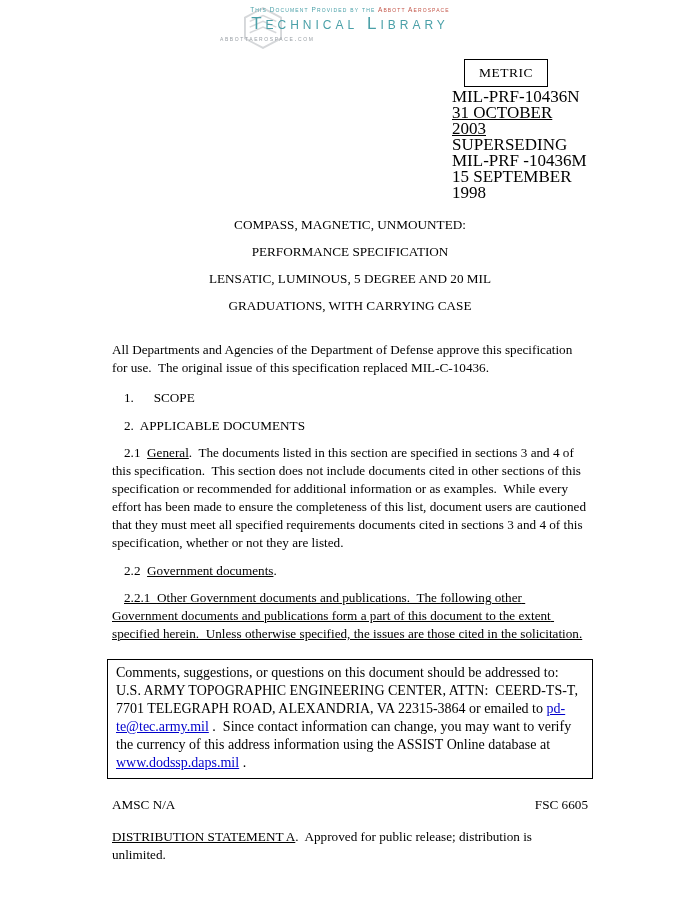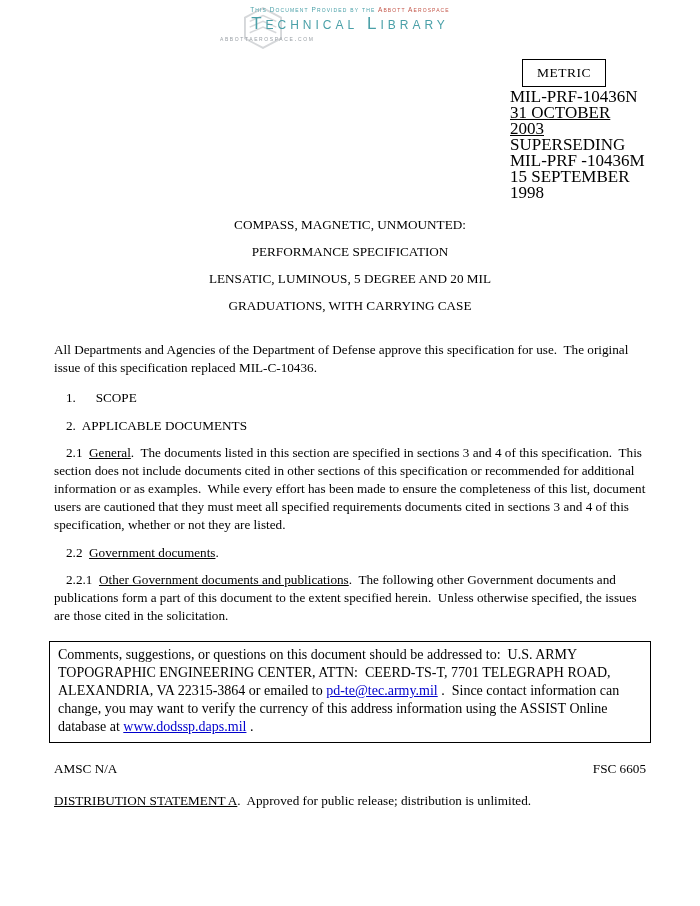--- a/index.html
+++ b/index.html
@@ -1,18 +1,18 @@
 <!DOCTYPE html>
 <html style="--banner-teal: #4aa0a8; --banner-red: #c4574a; --banner-gray: #9aa0a6; --link-blue: #0000cc;"><head>
 <meta charset="utf-8">
 <style>
   * { box-sizing: border-box; }
   html, body { margin: 0; padding: 0; background: #ffffff; }
   body { width: 700px; height: 906px; font-family: "Liberation Serif", serif; color: #000; }
-  .page { width: 700px; height: 906px; padding: 6px 54px 0; overflow: hidden; position: relative; background: #fff; }
+  .page { width: 700px; height: 906px; padding: 6px 112px 0; overflow: hidden; position: relative; background: #fff; }
 
   
   .banner { position: relative; width: 260px; margin: 0 auto; text-align: center; font-family: "Liberation Sans", sans-serif; }
   .banner-logo { position: absolute; left: 24px; top: 1px; width: 38px; height: 42px; opacity: .35; z-index: 0; }
   .banner-top { position: relative; z-index: 1; font-size: 6.5px; letter-spacing: 1.1px; font-variant: small-caps; white-space: nowrap; }
   .teal { color: var(--banner-teal, #4aa0a8); }
   .red  { color: var(--banner-red, #c4574a); }
   .gray { color: var(--banner-gray, #9aa0a6); }
   .banner-title { position: relative; z-index: 1; font-size: 17px; letter-spacing: 4px; font-variant: small-caps; margin-top: 1px; }
   .banner-site { position: relative; z-index: 1; font-size: 7.5px; letter-spacing: 1.6px; font-variant: small-caps; text-align: left; padding-right: 8px; }
@@ -28,21 +28,21 @@
   .para { font-size: 13.2px; line-height: 18px; margin: 0; white-space: pre-wrap; }
   .indent { text-indent: 12px; }
   .u { text-decoration: underline; }
 
   .intro    { margin-top: 22px; }
   .p-s1     { margin-top: 12px; }
   .p-s1_1   { margin-top: 10px; }
   .p-s2     { margin-top: 10px; }
   .p-s2_1   { margin-top: 9px; }
   .p-s2_2   { margin-top: 10px; }
-  .p-s2_2_1 { margin-top: 9px; }
+  .p-s2_2_1 { margin-top: 9px; text-decoration: underline; }
 
   .comments-box { margin: 16px -5px 0; border: 1.5px solid #000; padding: 4px 8px 6px; font-size: 14px; line-height: 18px; white-space: pre-wrap; }
   .link { color: var(--link-blue, #0000cc); text-decoration: underline; cursor: pointer; }
 
   .footer-row { margin-top: 18px; display: flex; justify-content: space-between; font-size: 13.2px; }
   .distribution { margin-top: 15px; }
 </style>
 </head>
 <body>
 

